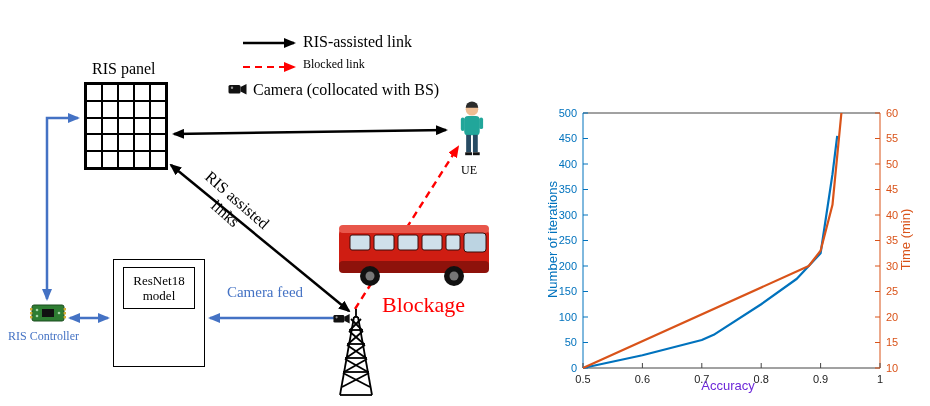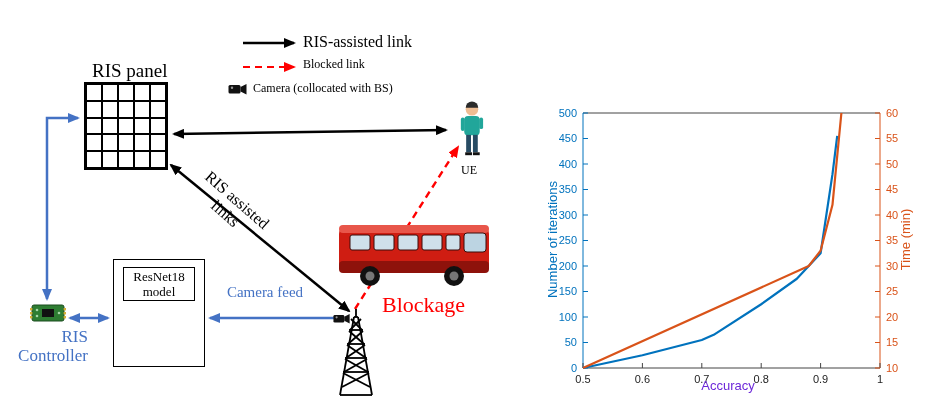--- a/index.html
+++ b/index.html
@@ -59,23 +59,23 @@
 
     <div class="abs serif" style="left:303;top:12px;left:303px;font-size:16px;z-index:2;">RIS-assisted link</div>
     <div class="abs serif" style="left:303px;top:36px;font-size:12px;z-index:2;">Blocked link</div>
     <div class="abs" style="left:228px;top:61px;width:20px;height:14px;z-index:2;">
       <svg viewBox="0 0 20 14" width="20" height="14">
           <rect x="0.5" y="3" width="12" height="8.5" rx="1.5" fill="#111"></rect>
           <polygon points="12.5,5 18.5,2 18.5,12.5 12.5,9.5" fill="#111"></polygon>
           <circle cx="4" cy="5.7" r="1.2" fill="#999"></circle>
         </svg>
     </div>
-    <div class="abs serif" style="left:253px;top:60px;font-size:12px;z-index:2;">Camera (collocated with BS)</div>
-
-    <div class="abs serif" style="left:92px;top:39px;font-size:19px;z-index:2;">RIS panel</div>
+    <div class="abs serif" style="left:253px;top:60px;font-size:16px;z-index:2;">Camera (collocated with BS)</div>
+
+    <div class="abs serif" style="left:92px;top:39px;font-size:16px;z-index:2;">RIS panel</div>
     <div class="abs ris-grid" style="left:84px;top:61px;z-index:2;">
       <div></div>
         <div></div>
         <div></div>
         <div></div>
         <div></div>
       <div></div>
         <div></div>
         <div></div>
         <div></div>
@@ -172,24 +172,24 @@
           <rect x="0" y="14" width="2.4" height="2.4" fill="#d4af37"></rect>
         <rect x="33.6" y="6" width="2.4" height="2.4" fill="#d4af37"></rect>
           <rect x="33.6" y="10" width="2.4" height="2.4" fill="#d4af37"></rect>
           <rect x="33.6" y="14" width="2.4" height="2.4" fill="#d4af37"></rect>
         <rect x="12" y="7" width="12" height="8" fill="#111"></rect>
         <circle cx="7" cy="8" r="1.3" fill="#a5d6a7"></circle>
           <circle cx="7" cy="14" r="1.3" fill="#a5d6a7"></circle>
           <circle cx="29" cy="11" r="1.3" fill="#a5d6a7"></circle>
       </svg>
     </div>
-    <div class="abs serif blue" style="left:8px;top:306px;width:80px;text-align:right;font-size:17px;line-height:19px;z-index:2;">RIS Controller</div>
+    <div class="abs serif blue" style="left:8px;top:306px;width:80px;text-align:left;font-size:12px;line-height:19px;z-index:2;">RIS Controller</div>
 
     <div class="abs outer-box" style="left:113px;top:238px;width:92px;height:108px;z-index:2;"></div>
-    <div class="abs inner-box serif" style="left:123px;top:246px;width:72px;height:34px;z-index:2;">ResNet18 model</div>
+    <div class="abs inner-box serif" style="left:123px;top:246px;width:72px;height:42px;z-index:2;">ResNet18 model</div>
 
     <div class="abs serif blue" style="left:225px;top:262px;width:80px;text-align:center;font-size:15px;line-height:18px;z-index:2;">Camera feed</div>
   </div>
 
   <div class="abs" style="left:520px;top:0;width:410px;height:406px;">
     <svg id="chart-svg" class="abs" width="400" height="330" style="left:15px;top:72px;">
         <line x1="48" y1="20" x2="345" y2="20" stroke="#444" stroke-width="1"></line>
         <line x1="48" y1="275" x2="345" y2="275" stroke="#444" stroke-width="1"></line>
         <line x1="48" y1="20" x2="48" y2="275" stroke="#0072bd" stroke-width="1"></line>
         <line x1="345" y1="20" x2="345" y2="275" stroke="#d95319" stroke-width="1"></line>

